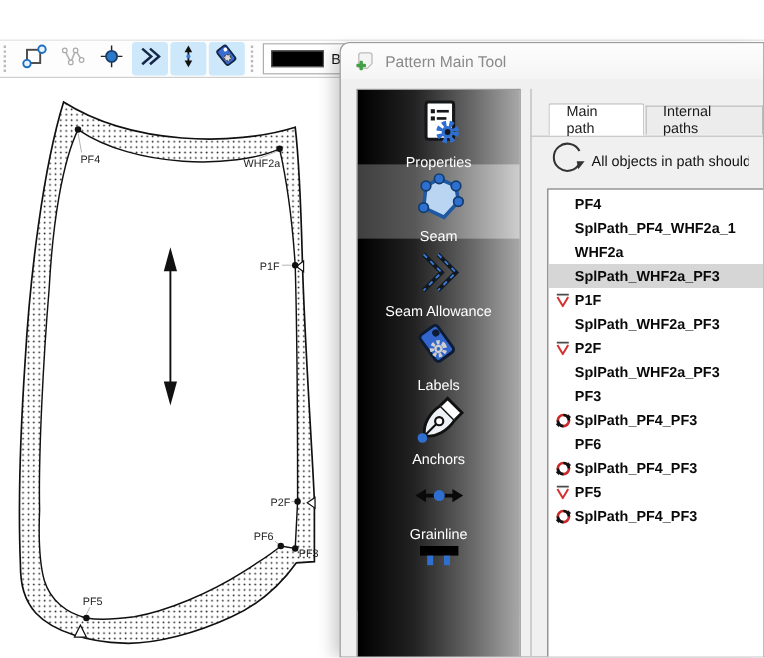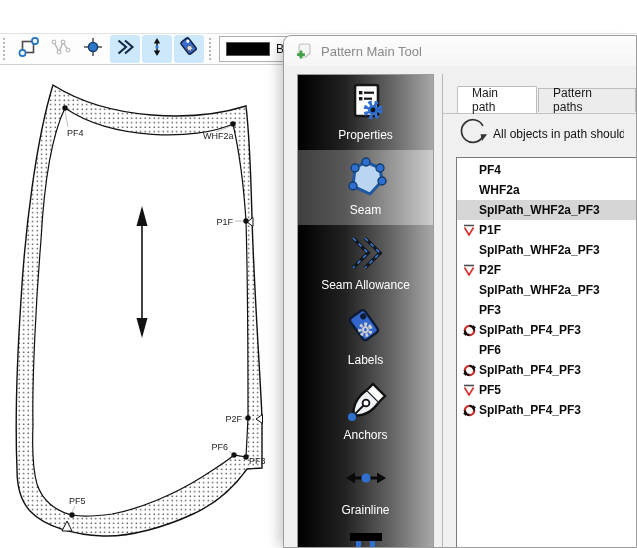--- a/index.html
+++ b/index.html
@@ -33,21 +33,21 @@
               background:linear-gradient(#fdfdfd,#f5f5f5); border-top-left-radius:8px;
               display:flex; align-items:center; }
   #titlebar .t-icon { margin:0 8px 0 11px; display:flex; }
   #titlebar .t-text { font-size:13px; color:#8a8a8a; }
 
   
   #sidebar { position:absolute; left:13px; top:38px; width:137px; height:475px;
              border:1px solid #9a9a9a;
              background:linear-gradient(90deg,#000 0%,#222 35%,#666 70%,#a8a8a8 100%);
              overflow:hidden; }
-  .sb-item { height:75px; display:flex; flex-direction:column; align-items:center;
+  .sb-item { height:62px; display:flex; flex-direction:column; align-items:center;
              justify-content:flex-start; padding-top:6px;
              background:linear-gradient(90deg,#000 0%,#222 35%,#666 70%,#a8a8a8 100%); }
   .sb-item.selected { background:linear-gradient(90deg,#3f3f3f 0%,#585858 35%,#979797 70%,#cecece 100%); }
   .sb-item .sb-icon { width:44px; height:44px; }
   .sb-item .sb-label { margin-top:3px; font-size:12px; color:#fff; }
 
   
   #pane-vline { position:absolute; left:158px; top:38px; width:1px; bottom:0; background:#b6b6b6; }
   #pane-hline { position:absolute; left:158px; top:77px; right:0; height:1px; background:#c2c2c2; }
   #tabbar { position:absolute; left:173px; top:50px; right:0; height:27px; display:flex; align-items:center; }
@@ -280,37 +280,41 @@
               <rect x="6" y="2" width="32" height="8" fill="#000"></rect>
               <rect x="12" y="10" width="5" height="8" fill="#2e6fd0"></rect>
               <rect x="26" y="10" width="5" height="8" fill="#2e6fd0"></rect>
             </svg></span>
         </div>
       </div>
 
   <div id="pane-vline"></div>
   <div id="tabbar">
         <div class="tab active">Main path</div>
-        <div class="tab inactive">Pattern paths</div>
+        <div class="tab inactive">Internal paths</div>
       </div>
   <div id="pane-hline"></div>
 
   <div id="rotation-row">
     <span>
       <svg width="34" height="34" viewBox="0 0 36 36">
         <path d="M 28.5,22.5 A 12,12 0 1 1 28.5,11.5" fill="none" stroke="#333" stroke-width="1.8"></path>
         <polygon points="26,20.5 33,20.5 27.5,27.5" fill="#333"></polygon>
       </svg></span>
     <span class="hint">All objects in path should</span>
   </div>
 
   <div id="mainpath-list">
         <div class="lrow">
           <span class="l-icon"></span>
           <span class="l-text">PF4</span>
+        </div>
+        <div class="lrow">
+          <span class="l-icon"></span>
+          <span class="l-text">SplPath_PF4_WHF2a_1</span>
         </div>
         <div class="lrow">
           <span class="l-icon"></span>
           <span class="l-text">WHF2a</span>
         </div>
         <div class="lrow selected">
           <span class="l-icon"></span>
           <span class="l-text">SplPath_WHF2a_PF3</span>
         </div>
         <div class="lrow">

